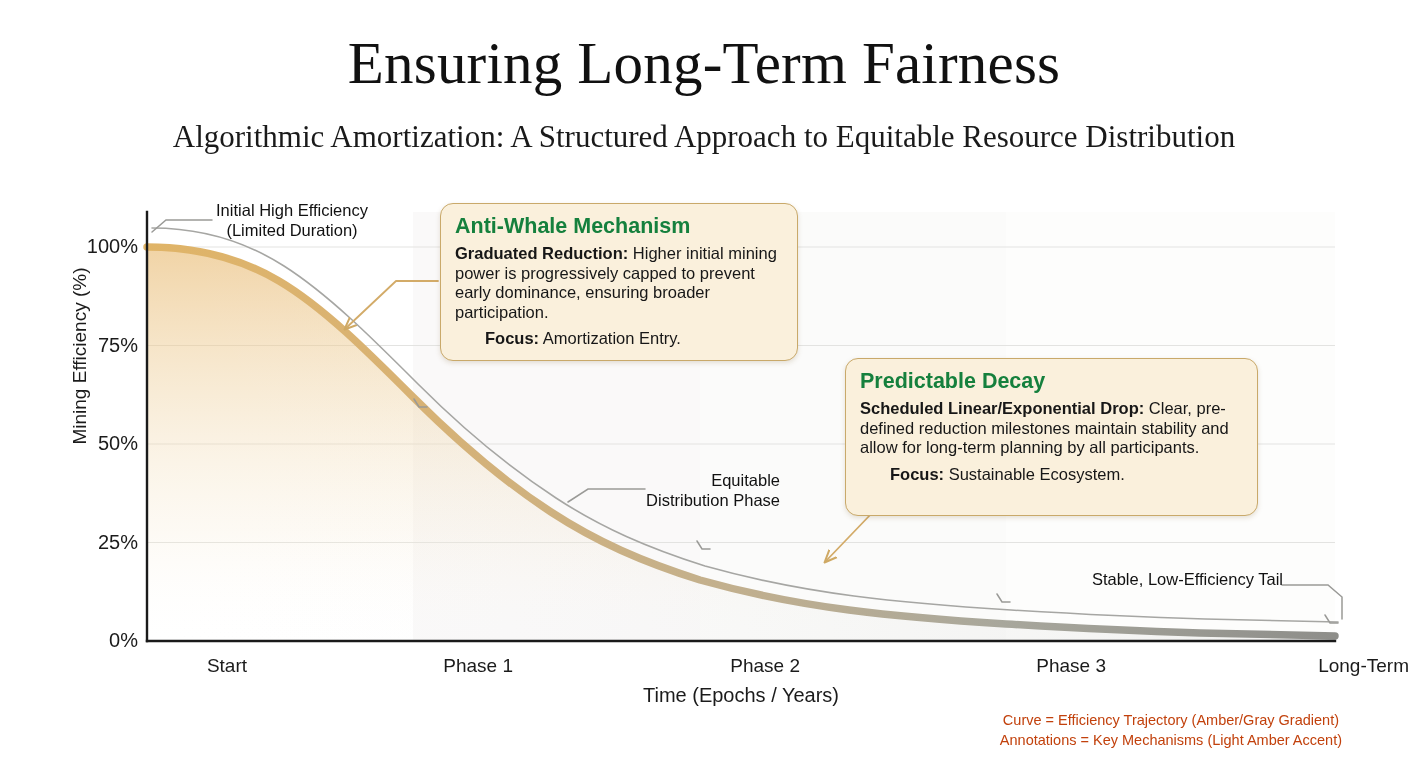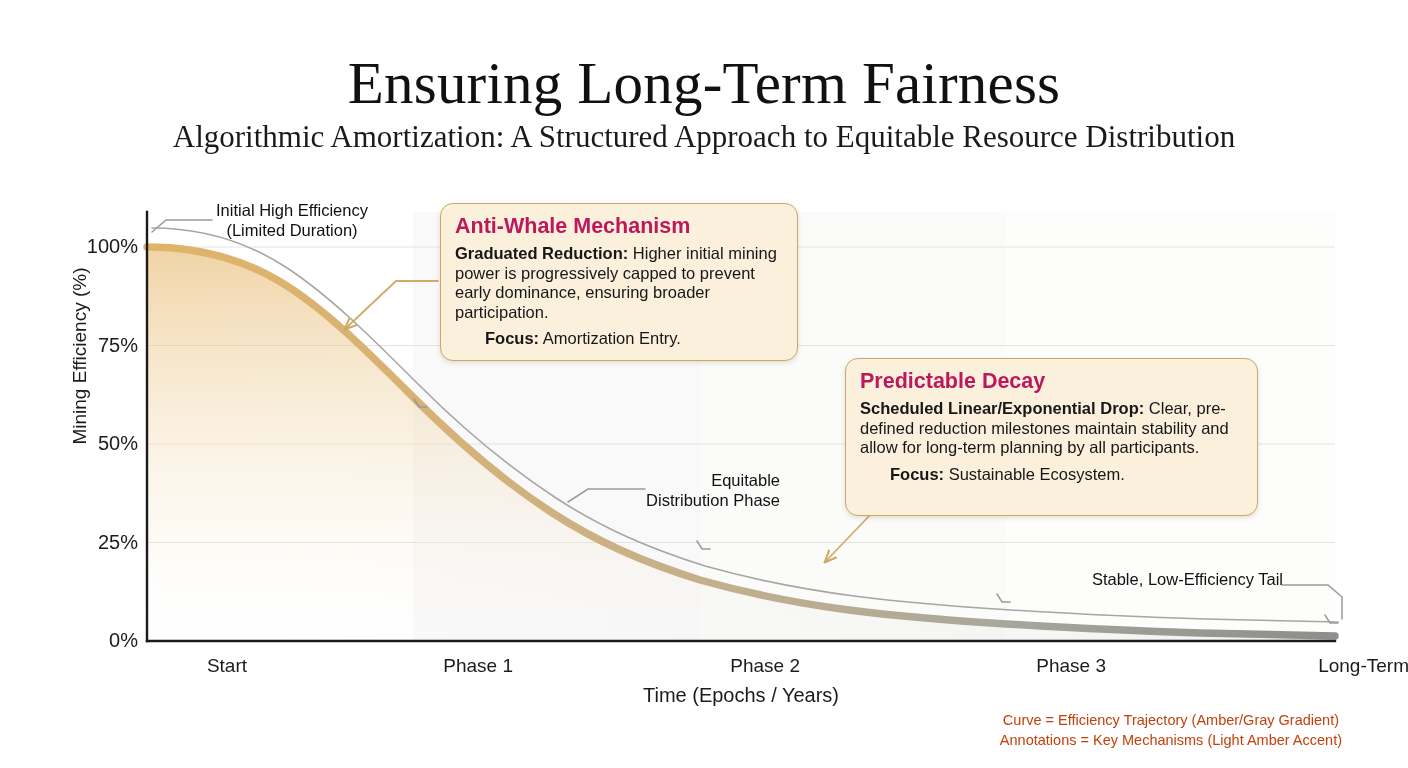--- a/index.html
+++ b/index.html
@@ -6,21 +6,21 @@
   body{
     width:1408px;height:768px;
     background:#ffffff;
     font-family:"Liberation Sans", sans-serif;
     overflow:hidden;
     position:relative;
   }
   #stage{position:absolute;inset:0;width:1408px;height:768px;}
 
   .title{
-    position:absolute;left:0;top:52px;width:1408px;
+    position:absolute;left:0;top:32px;width:1408px;
     text-align:center;
     font-family:"Liberation Serif", serif;
     font-size:59px;line-height:62px;
     color:#111111;
     letter-spacing:0.2px;
   }
   .subtitle{
     position:absolute;left:0;top:118px;width:1408px;
     text-align:center;
     font-family:Liberation Serif, serif;
@@ -64,21 +64,21 @@
     background:#faf0dc;
     border:1.6px solid #c9a96a;
     border-radius:13px;
     box-shadow:0 2px 5px rgba(120,95,45,0.18);
     padding:10px 14px 12px 14px;
     box-sizing:border-box;
   }
   .annobox h3{
     margin:0 0 5px 0;
     font-size:21.5px;line-height:25px;
-    font-weight:bold;color:#be185d;
+    font-weight:bold;color:#15803d;
   }
   .annobox .body{
     font-size:16.5px;line-height:19.5px;color:#171717;
     margin:0 0 7px 0;
   }
   .annobox .body b{font-weight:bold;}
   .annobox .focus{
     font-size:16.5px;line-height:19.5px;color:#171717;margin:0;
   }
   .annobox .focus b{font-weight:bold;margin-left:30px;}

